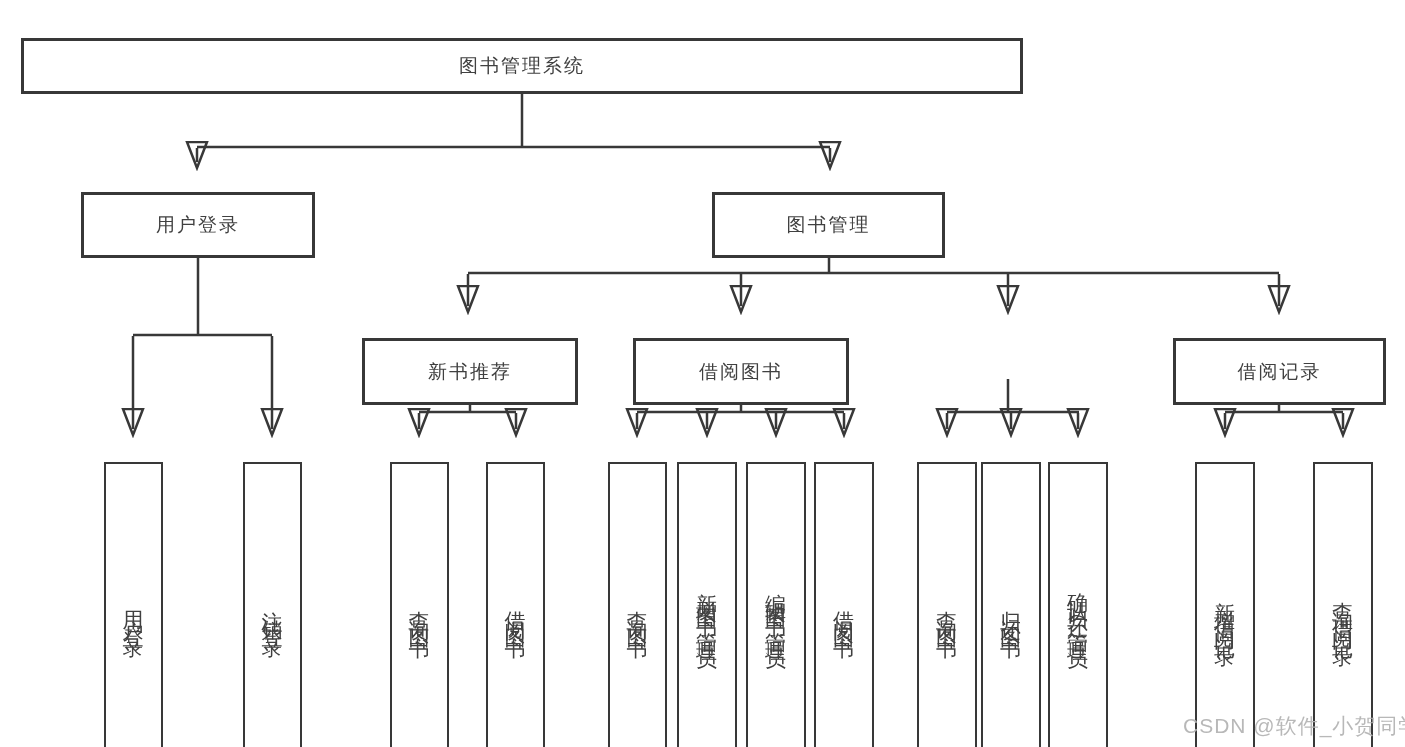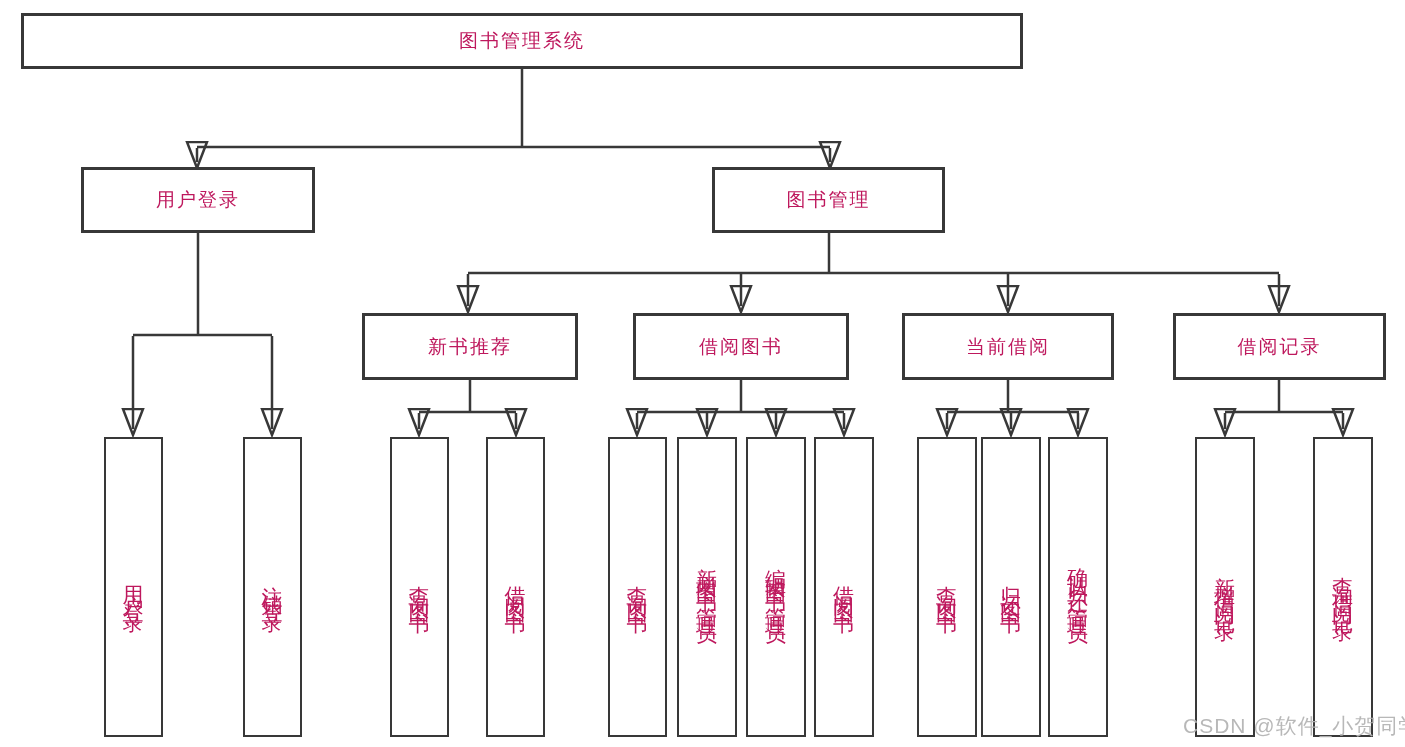--- a/index.html
+++ b/index.html
@@ -5,21 +5,22 @@
   html,body { margin:0; padding:0; background:#ffffff; }
   .stage {
     position:relative; width:1405px; height:747px; background:#ffffff;
     font-family:"Liberation Sans", sans-serif; overflow:hidden;
   }
   .connectors { position:absolute; left:0; top:0; width:1405px; height:747px; }
   .connectors path { stroke:#383838; stroke-width:2.5; fill:none; }
   .node {
     position:absolute; box-sizing:border-box; background:#ffffff;
     border:3px solid #383838; display:flex; align-items:center; justify-content:center;
-    color:#be185d;
+    color:#404040;
+    margin-top:25px;
   }
   .node .label { white-space:nowrap; }
   .h .label { font-size:19px; letter-spacing:2px; }
   .root .label { font-size:19px; letter-spacing:2px; }
   .v { border-width:2px; }
   .v .label {
     writing-mode:vertical-rl; text-orientation:mixed;
     font-size:21px; letter-spacing:9px; line-height:1;
   }
   .v.long .label { letter-spacing:8px; }
@@ -99,23 +100,20 @@
   <div class="node h" style="left:712px; top:167px; width:233px; height:66px;">
     <span class="label">图书管理</span>
   </div>
 
   <div class="node h" style="left:362px; top:313px; width:216px; height:67px;">
     <span class="label">新书推荐</span>
   </div>
   <div class="node h" style="left:633px; top:313px; width:216px; height:67px;">
     <span class="label">借阅图书</span>
   </div>
-  <div class="node h" style="left:902px; top:313px; width:212px; height:67px;">
-    <span class="label">当前借阅</span>
-  </div>
   <div class="node h" style="left:1173px; top:313px; width:213px; height:67px;">
     <span class="label">借阅记录</span>
   </div>
 
   <div class="node v" style="left:104px; top:437px; width:59px; height:300px;">
     <span class="label">用户登录</span>
   </div>
   <div class="node v" style="left:243px; top:437px; width:59px; height:300px;">
     <span class="label">注销登录</span>
   </div>

